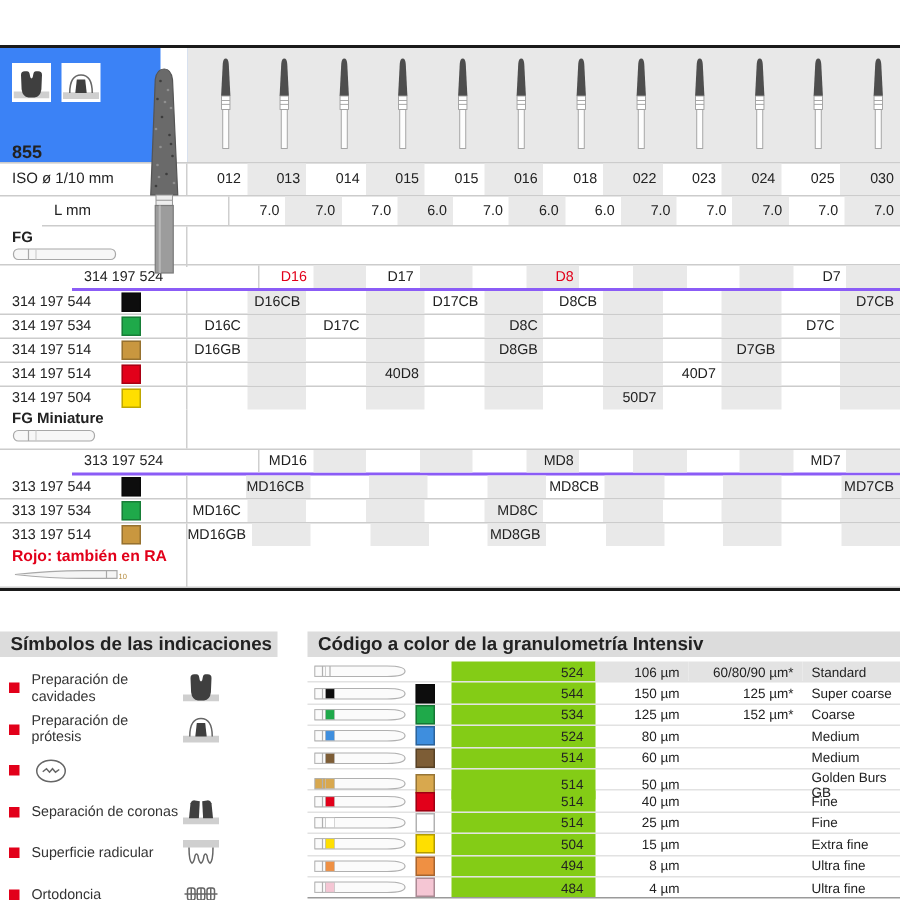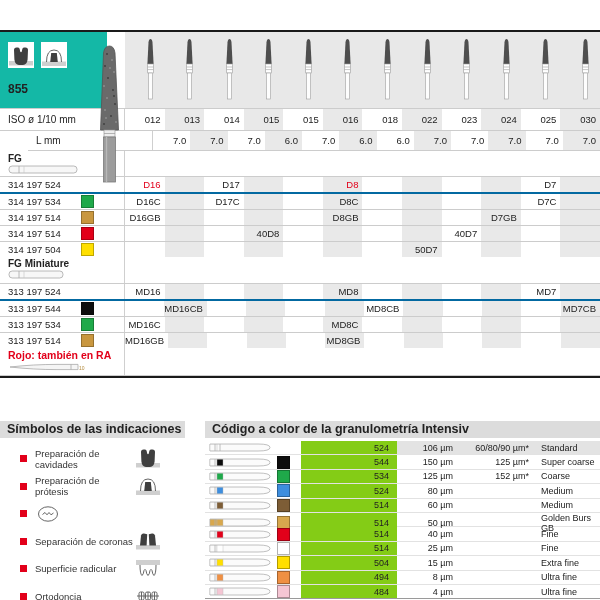--- a/index.html
+++ b/index.html
@@ -5,21 +5,21 @@
   html,body{margin:0;padding:0;}
   body{width:600px;height:600px;position:relative;background:#ffffff;
        font-family:"Liberation Sans",sans-serif;color:#222;overflow:hidden;}
 
   
   .catalog{position:absolute;left:0;top:30px;width:600px;
            border-top:2px solid #1a1a1a;border-bottom:2px solid #1a1a1a;}
   .trow{display:grid;grid-template-columns:125px repeat(12,1fr);
         align-items:stretch;border-bottom:1px solid #cccccc;position:relative;}
   .trow:last-child{border-bottom:none;}
-  .trow.sep-after{border-bottom:2px solid #0369a1;}
+  .trow.sep-after{border-bottom:2px solid #8b5cf6;margin-left:48px;}
   .label-cell{display:flex;align-items:center;padding-left:8px;font-size:10px;
               border-right:1px solid #cfcfcf;position:relative;}
   .cell{display:flex;align-items:center;justify-content:flex-end;
         padding-right:4px;font-size:9.5px;color:#222;}
   .cell.sh{background:#e9e9e9;}
   .red-code{color:#e2001a;}
   .burs-row{height:76px;background:#e8e8e8;}
   .burs-row .bur-slot{display:flex;align-items:flex-start;justify-content:flex-end;
                       padding-right:9px;padding-top:6px;}
   .iso-row{height:21px;}
@@ -28,34 +28,34 @@
   .fg-head-row .label-cell{flex-direction:column;align-items:flex-start;justify-content:flex-start;padding-top:2px;}
   .code-row{height:15px;}
   .code-row .label-cell{font-size:9.5px;}
   .sq{width:11px;height:11px;display:inline-block;margin-left:auto;margin-right:30px;border:1px solid rgba(0,0,0,.25);}
   .bold{font-weight:bold;}
   .mini-head-row{height:26px;}
   .mini-head-row .label-cell{flex-direction:column;align-items:flex-start;justify-content:flex-start;padding-top:1px;}
   .note-row{height:27px;}
   .note-row .label-cell{flex-direction:column;align-items:flex-start;justify-content:flex-start;padding-top:1px;}
   .note-text{color:#e2001a;font-weight:bold;font-size:10.5px;}
-  .product-cell{background:#14b8a6;flex-direction:column;align-items:flex-start;justify-content:flex-start;padding-top:10px;}
+  .product-cell{background:#3b82f6;flex-direction:column;align-items:flex-start;justify-content:space-between;padding-top:10px;}
   .prod-icons{display:flex;gap:7px;}
   .icon-box{width:26px;height:26px;background:#ffffff;display:flex;align-items:flex-end;justify-content:center;}
   .prod-num{font-weight:bold;font-size:12px;margin-top:14px;}
   .white-strip{position:absolute;left:107px;top:0;width:18px;height:76px;background:#fff;}
   .big-bur{position:absolute;left:92px;top:12px;z-index:5;}
 
   
   .sec-header{background:#dcdcdc;font-weight:bold;font-size:12.5px;
               height:17px;line-height:17px;padding-left:7px;}
   .symbols{position:absolute;left:0;top:421px;width:200px;}
   .symbols .sec-header{width:178px;}
   .sym-item{display:grid;grid-template-columns:15px 100px 28px;align-items:center;
-            height:27.5px;padding-left:20px;}
+            height:27.5px;padding-left:6px;}
   .bullet{width:7px;height:7px;background:#e2001a;}
   .sym-label{font-size:9.5px;color:#333;}
   .sym-icon-box{width:25px;height:22px;display:flex;align-items:center;justify-content:center;}
 
   .legend{position:absolute;left:205px;top:421px;width:395px;}
   .leg-rows{margin-top:3px;}
   .leg-row{display:grid;grid-template-columns:72px 24px 96px 62px 76px 1fr;
            height:13.4px;align-items:center;font-size:9px;border-bottom:1px solid #e2e2e2;}
   .leg-row:last-child{border-bottom:1px solid #9a9a9a;}
   .leg-icon{display:flex;align-items:center;padding-left:3px;}
@@ -256,20 +256,38 @@
         <div class="cell">D17</div>
         <div class="cell sh"></div>
         <div class="cell"></div>
         <div class="cell sh red-code">D8</div>
         <div class="cell"></div>
         <div class="cell sh"></div>
         <div class="cell"></div>
         <div class="cell sh"></div>
         <div class="cell">D7</div>
         <div class="cell sh"></div>
+      </div>
+      <div class="trow code-row">
+        <div class="label-cell">
+          <span>314 197 544</span>
+          <span class="sq" style="background: rgb(13, 13, 13);"></span>
+        </div>
+        <div class="cell"></div>
+        <div class="cell sh">D16CB</div>
+        <div class="cell"></div>
+        <div class="cell sh"></div>
+        <div class="cell">D17CB</div>
+        <div class="cell sh"></div>
+        <div class="cell">D8CB</div>
+        <div class="cell sh"></div>
+        <div class="cell"></div>
+        <div class="cell sh"></div>
+        <div class="cell"></div>
+        <div class="cell sh">D7CB</div>
       </div>
       <div class="trow code-row">
         <div class="label-cell">
           <span>314 197 534</span>
           <span class="sq" style="background: rgb(31, 169, 74);"></span>
         </div>
         <div class="cell">D16C</div>
         <div class="cell sh"></div>
         <div class="cell">D17C</div>
         <div class="cell sh"></div>

